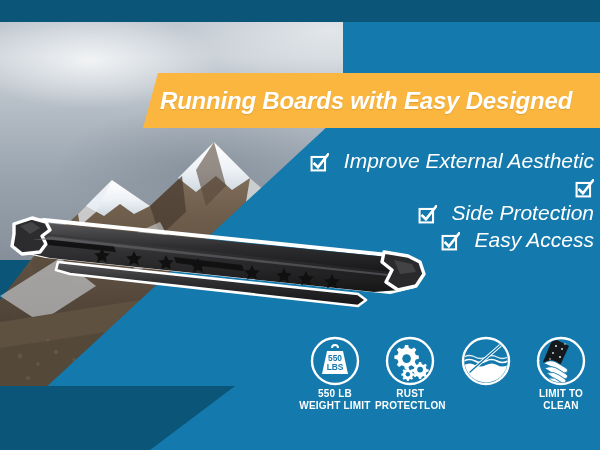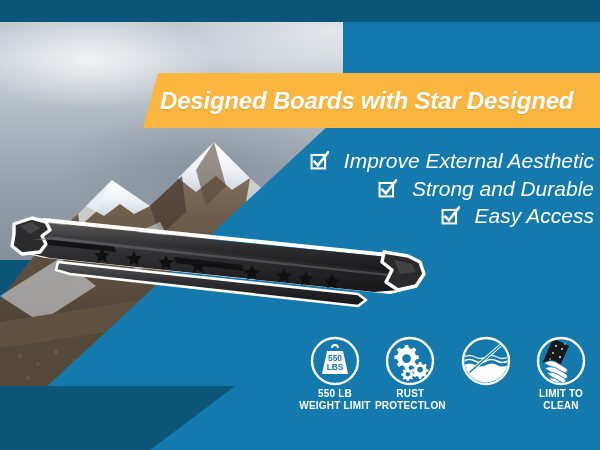--- a/index.html
+++ b/index.html
@@ -52,21 +52,21 @@
     color:#ffffff;font-size:24px;font-weight:bold;font-style:italic;
     letter-spacing:-.2px;white-space:nowrap;
     text-shadow:0 1px 1px rgba(140,90,0,.25);
   }
 
   
   .bullets{
     position:absolute;right:6px;top:150px;width:330px;
     display:flex;flex-direction:column;align-items:flex-end;gap:5px;
   }
-  .bullet{display:flex;gap:15px;}
+  .bullet{display:flex;align-items:center;gap:15px;}
   .bullet .cbx{width:19px;height:19px;flex:none;position:relative;top:1px;}
   .bullet .txt{
     color:#fff;font-size:21px;font-style:italic;font-weight:500;white-space:nowrap;
     line-height:1.08;
   }
 
   
   .product{position:absolute;left:6px;top:212px;width:420px;height:105px;}
 
   
@@ -161,40 +161,46 @@
       </g>
     </svg>
   </div>
 
   <div class="bluePanel"></div>
   <div class="bottomWedge"></div>
   <div class="topBar"></div>
   <div class="topRightBlue"></div>
 
   <div class="banner"></div>
-  <div class="bannerText">Designed Boards with Star Designed</div>
+  <div class="bannerText">Running Boards with Easy Designed</div>
 
   <div class="bullets">
 
     <div class="bullet">
       <svg class="cbx" viewBox="0 0 24 24">
         <rect x="2" y="5" width="17" height="17" fill="none" stroke="#ffffff" stroke-width="2.6"></rect>
         <path d="M5.5,13.5 L10,18 L23,1.5" fill="none" stroke="#ffffff" stroke-width="3.2" stroke-linecap="square"></path>
       </svg>
       <span class="txt">Improve External Aesthetic</span>
     </div>
 
     <div class="bullet">
       <svg class="cbx" viewBox="0 0 24 24">
         <rect x="2" y="5" width="17" height="17" fill="none" stroke="#ffffff" stroke-width="2.6"></rect>
         <path d="M5.5,13.5 L10,18 L23,1.5" fill="none" stroke="#ffffff" stroke-width="3.2" stroke-linecap="square"></path>
       </svg>
-      <span class="txt">Strong and Durable</span>
-    </div>
-
+    </div>
+
+    <div class="bullet">
+      <svg class="cbx" viewBox="0 0 24 24">
+        <rect x="2" y="5" width="17" height="17" fill="none" stroke="#ffffff" stroke-width="2.6"></rect>
+        <path d="M5.5,13.5 L10,18 L23,1.5" fill="none" stroke="#ffffff" stroke-width="3.2" stroke-linecap="square"></path>
+      </svg>
+      <span class="txt">Side Protection</span>
+    </div>
 
     <div class="bullet">
       <svg class="cbx" viewBox="0 0 24 24">
         <rect x="2" y="5" width="17" height="17" fill="none" stroke="#ffffff" stroke-width="2.6"></rect>
         <path d="M5.5,13.5 L10,18 L23,1.5" fill="none" stroke="#ffffff" stroke-width="3.2" stroke-linecap="square"></path>
       </svg>
       <span class="txt">Easy Access</span>
     </div>
   </div>
 

